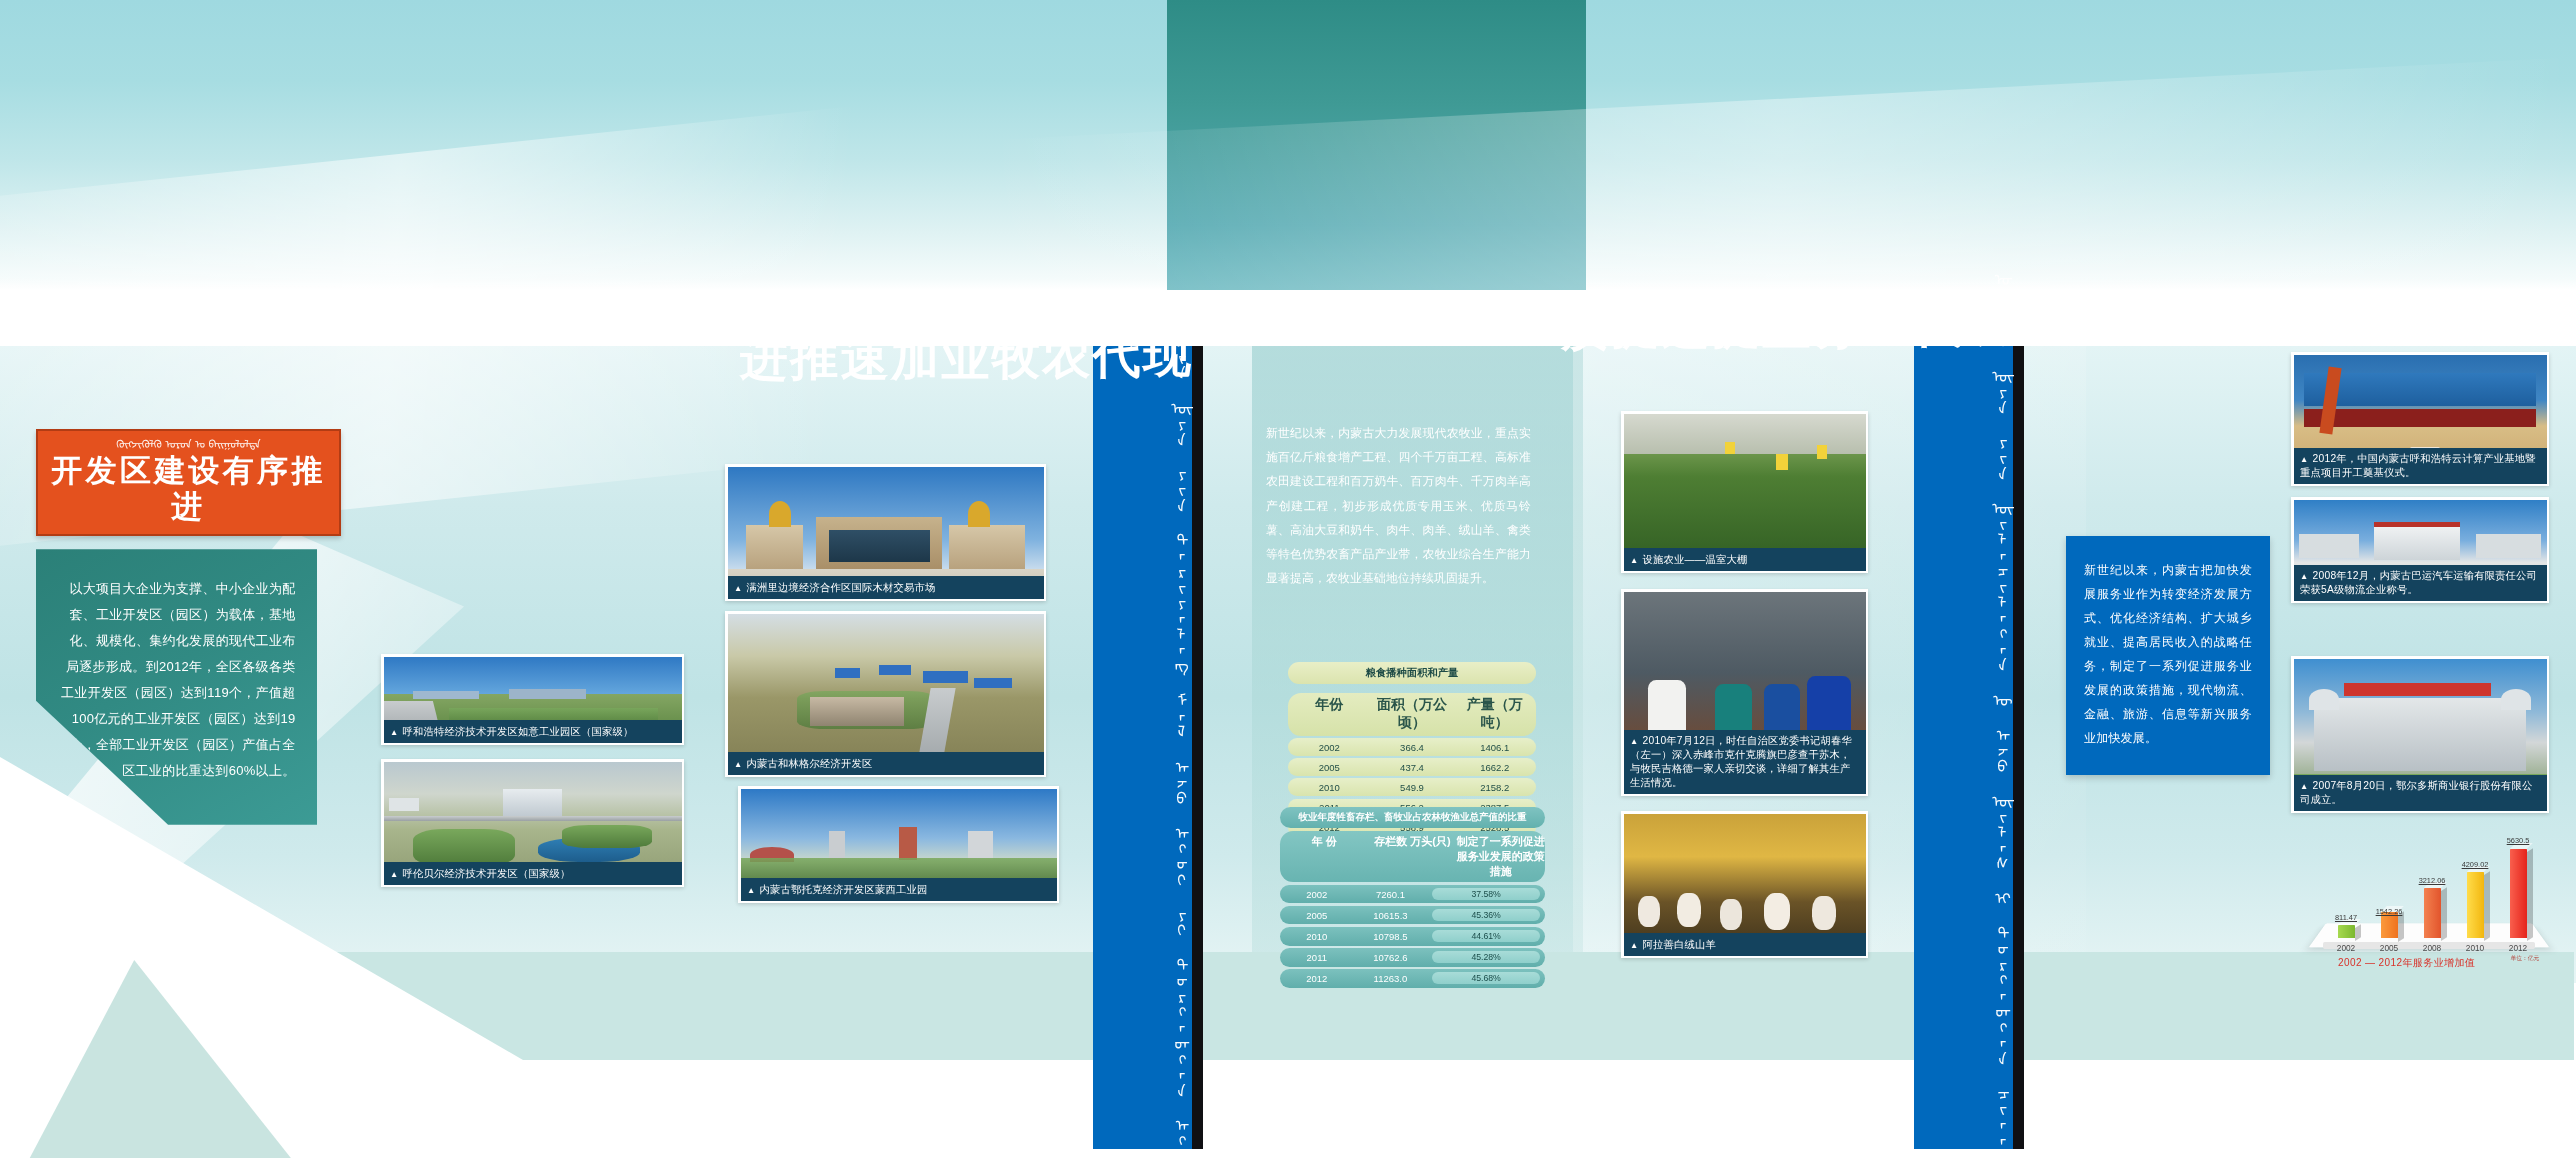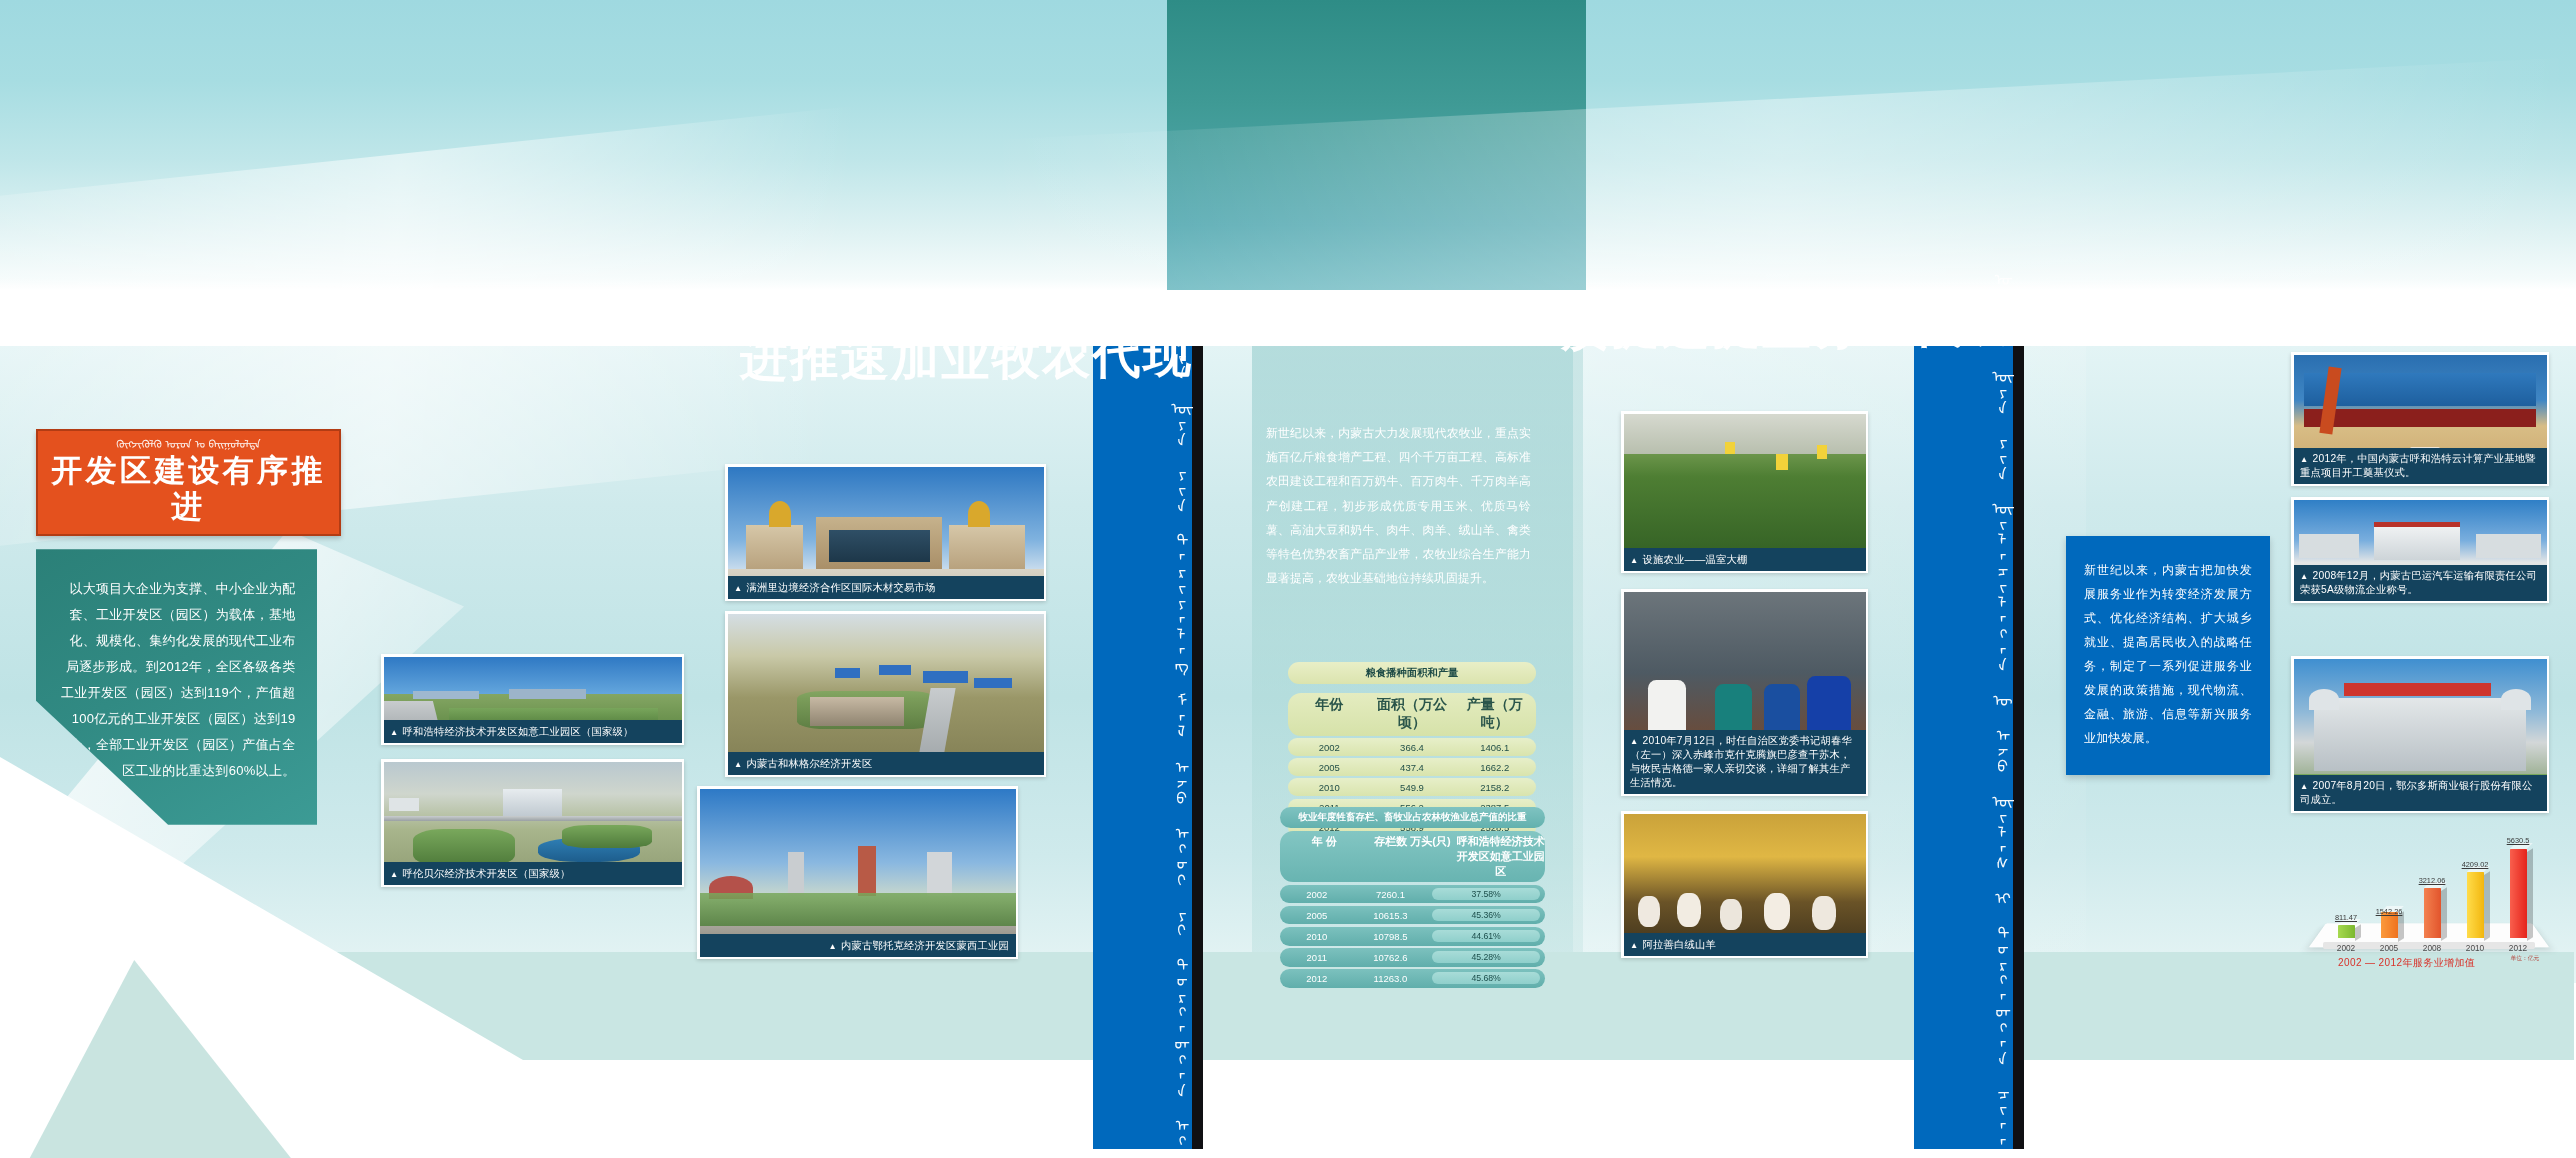--- a/index.html
+++ b/index.html
@@ -211,21 +211,21 @@
       <div class="bld" style="left:48%;top:32%;width:10%;height:6%;background:#2f6fc1;"></div>
       <div class="bld" style="left:62%;top:36%;width:14%;height:7%;background:#2f6fc1;"></div>
       <div class="bld" style="left:78%;top:40%;width:12%;height:6%;background:#2f6fc1;"></div>
       <div class="grn" style="left:22%;top:48%;width:44%;height:24%;border-radius:20%;opacity:.75;"></div>
       <div class="bld" style="left:26%;top:52%;width:30%;height:18%;background:linear-gradient(180deg,#c7b9a4,#8f8470);"></div>
       <div class="road" style="left:62%;top:46%;width:8%;height:54%;transform:skewX(-10deg);"></div>
     </div>
     <div class="cap"><span class="tri">▲</span><span>内蒙古和林格尔经济开发区</span></div>
   </div>
 
-  <div class="pcard" style="left:697px;top:786px;width:321px;height:173px;text-align:right;">
+  <div class="pcard" style="left:738px;top:786px;width:321px;height:117px;">
     <div class="ph">
       <div class="sky" style="background:linear-gradient(180deg,#2d79c6 0%,#8ab8e0 44%,#cfdbcb 66%,#9cae7e 100%);"></div>
       <div style="position:absolute;left:3%;top:52%;width:14%;height:14%;background:#b4514a;border-radius:50% 50% 0 0;"></div>
       <div class="bld" style="left:28%;top:38%;width:5%;height:26%;background:#c9cdd0;"></div>
       <div class="bld" style="left:50%;top:34%;width:6%;height:30%;background:#b85a46;"></div>
       <div class="bld" style="left:72%;top:38%;width:8%;height:26%;background:#d2d6d9;"></div>
       <div class="grn" style="left:0;top:62%;width:100%;height:20%;opacity:.85;"></div>
       <div class="road" style="left:0;bottom:0;width:100%;height:18%;background:linear-gradient(180deg,#a7a49a,#7e7c74);"></div>
     </div>
     <div class="cap"><span class="tri">▲</span><span>内蒙古鄂托克经济开发区蒙西工业园</span></div>
@@ -275,21 +275,21 @@
       <div>558.9</div>
       <div>2528.5</div>
     </div>
   </div>
 
   <div class="tbl" id="tbl-live">
     <div class="thead">牧业年度牲畜存栏、畜牧业占农林牧渔业总产值的比重</div>
     <div class="tsub">
       <div>年 份</div>
       <div>存栏数 万头(只)</div>
-      <div class="pct">呼和浩特经济技术开发区如意工业园区</div>
+      <div class="pct">制定了一系列促进服务业发展的政策措施</div>
     </div>
     <div class="trow">
       <div>2002</div>
       <div>7260.1</div>
       <div class="pct">
           <div class="pill">37.58%</div>
         </div>
     </div>
     <div class="trow">
       <div>2005</div>

